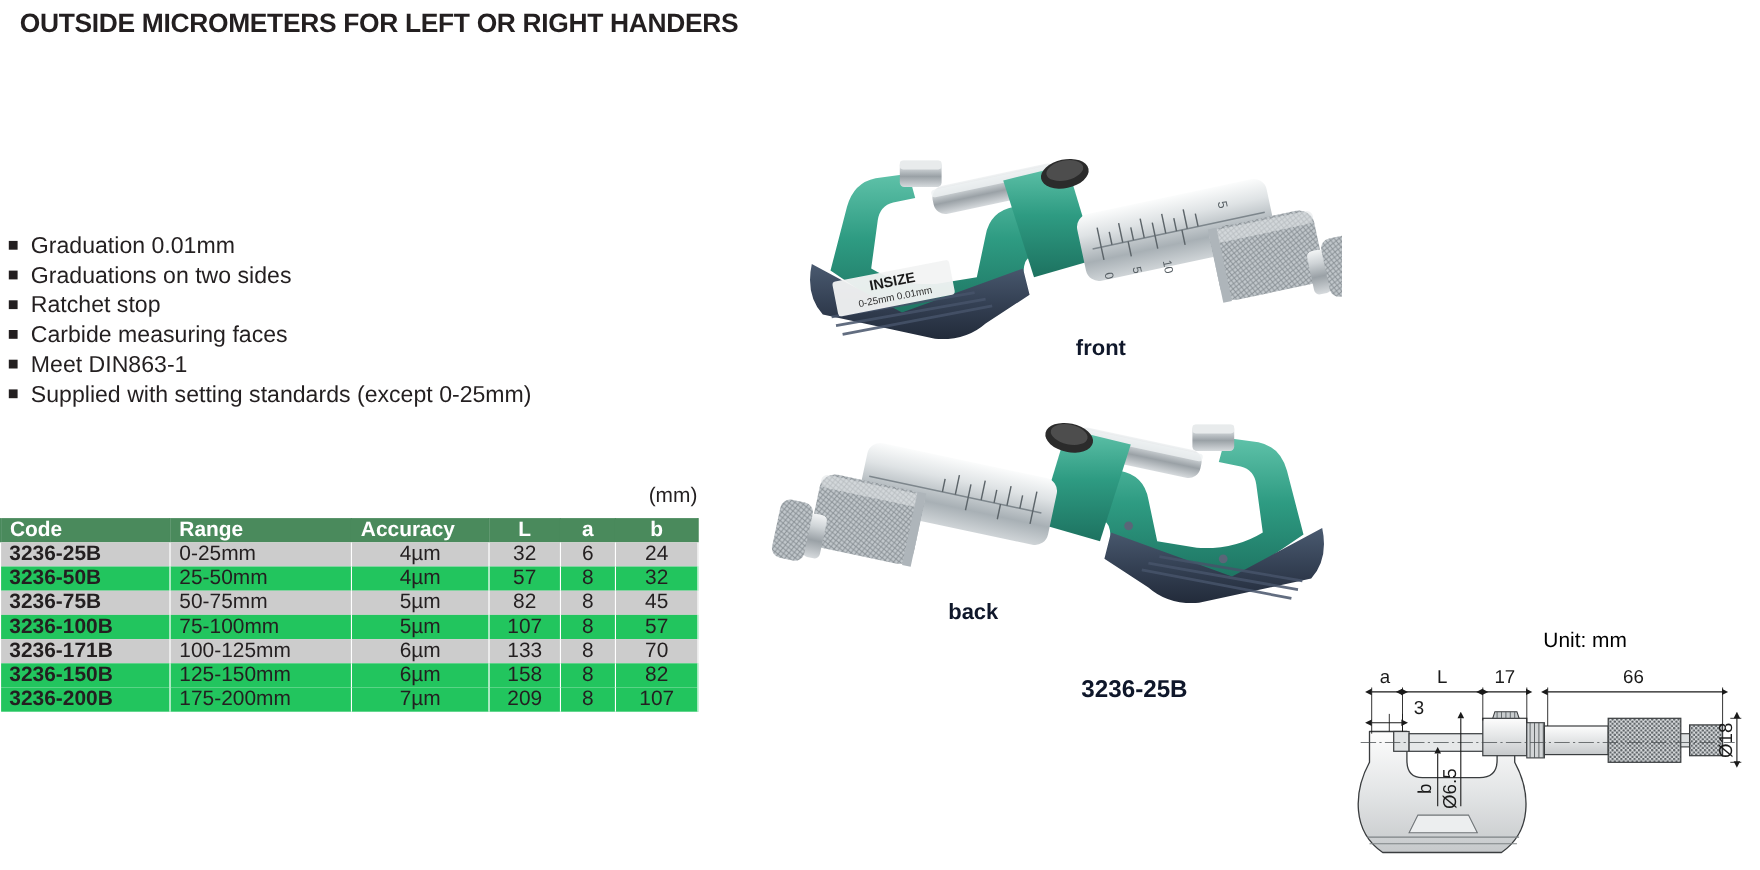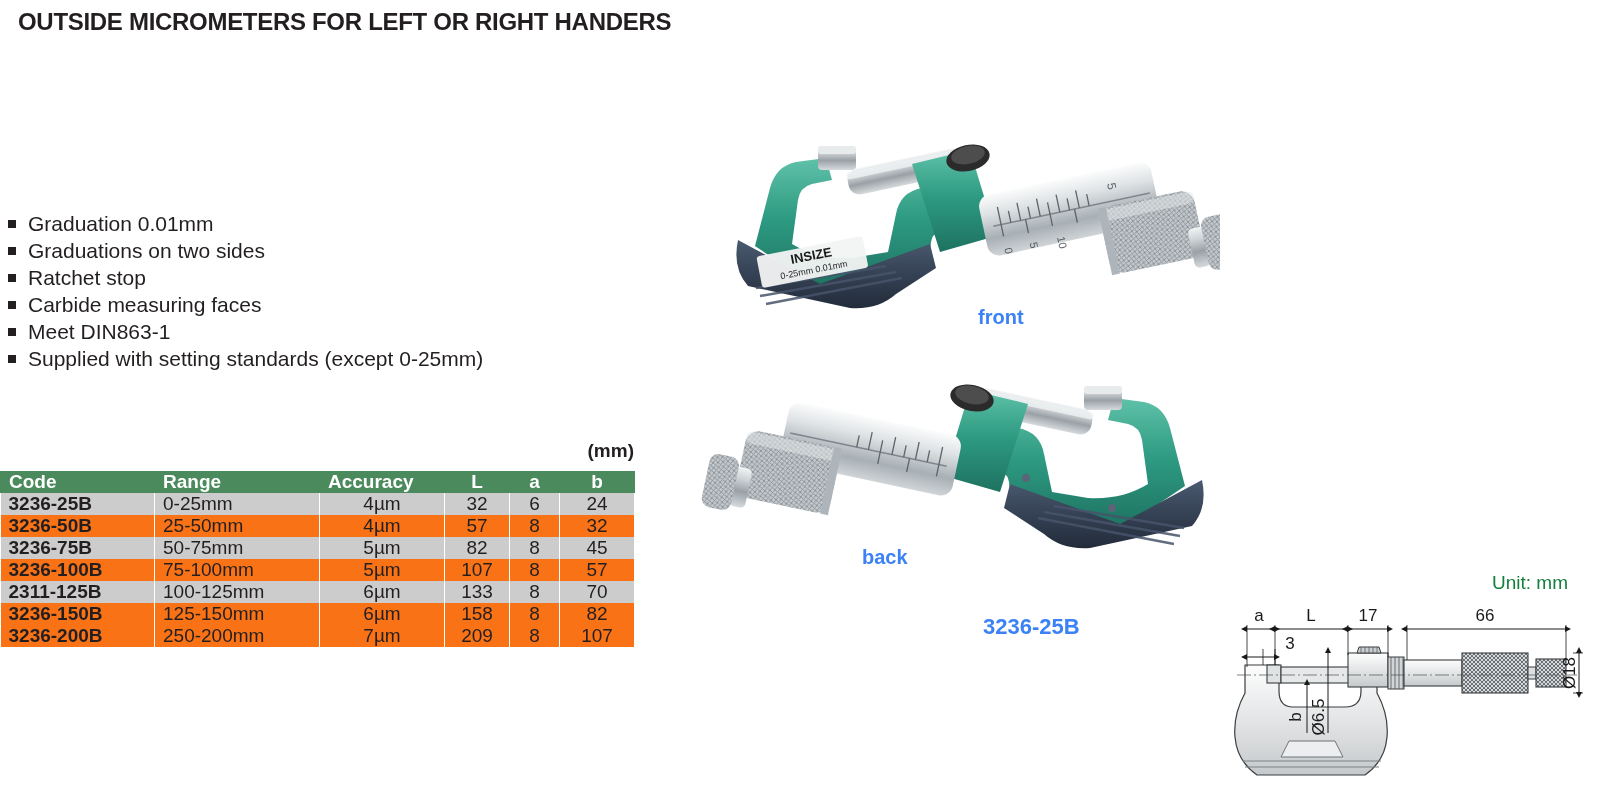--- a/index.html
+++ b/index.html
@@ -23,21 +23,21 @@
   .feat-row { display:flex; align-items:baseline; height:27px; }
   .bullet {
     width:8px; height:8px; background:#231f20; flex:0 0 8px;
     margin-right:12px; position:relative; top:-3px;
   }
   .feat-text { font-size:21px; line-height:27px; }
 
   
   #unit-mm {
     position:absolute; left:0; top:440px; width:634px;
-    text-align:right; font-size:19px; font-weight:bold;
+    text-align:right; font-size:19px; font-weight:normal;
   }
   #spec-table {
     position:absolute; left:0; top:471px; width:634px;
     border-collapse:collapse; table-layout:fixed;
   }
   #spec-table th, #spec-table td {
     height:18px; font-size:19px; padding:0 8px;
     border-left:1px solid #ffffff; border-right:1px solid #ffffff;
   }
   #spec-table thead th {
@@ -51,44 +51,44 @@
   #spec-table thead th.c-a,
   #spec-table thead th.c-b { text-align:center; }
   #spec-table tbody td { border-left:1px solid #9a9a9a; }
   #spec-table tbody td.c-code { border-left:none; font-weight:bold; text-align:left; }
   #spec-table tbody td.c-range { text-align:left; }
   #spec-table tbody td.c-acc { text-align:center; }
   #spec-table tbody td.c-l,
   #spec-table tbody td.c-a,
   #spec-table tbody td.c-b { text-align:center; }
   #spec-table tbody tr.odd  td { background:#cccccc; }
-  #spec-table tbody tr.even td { background:#f97316; }
+  #spec-table tbody tr.even td { background:#22c55e; }
   col.w-code  { width:154px; }
   col.w-range { width:165px; }
   col.w-acc   { width:125px; }
   col.w-l     { width:65px; }
   col.w-a     { width:50px; }
   col.w-b     { width:75px; }
 
   
   .photo { position:absolute; }
   #photo-front { left:700px; top:118px; width:520px; height:200px; }
   #photo-back  { left:700px; top:358px; width:540px; height:240px; }
   .cap {
-    position:absolute; font-size:20px; font-weight:bold; color:#3b82f6;
+    position:absolute; font-size:20px; font-weight:bold; color:#0f172a;
   }
   #cap-front { left:978px; top:306px; }
   #cap-back  { left:862px; top:546px; }
   #cap-model { left:983px; top:614px; font-size:22px; }
 
   
   #dim-drawing { position:absolute; left:1185px; top:565px; width:415px; height:226px; }
   #unit-label {
-    position:absolute; left:1492px; top:572px;
-    font-size:19px; color:#15803d;
+    position:absolute; left:1403px; top:572px;
+    font-size:19px; color:#000000;
   }
 </style>
 </head>
 <body>
 
 <div id="page-title">OUTSIDE MICROMETERS FOR LEFT OR RIGHT HANDERS</div>
 
 <div id="features">
   <div class="feat-row">
     <span class="bullet"></span>
@@ -164,38 +164,38 @@
       </tr>
       <tr class="even">
         <td class="c-code">3236-100B</td>
         <td class="c-range">75-100mm</td>
         <td class="c-acc">5µm</td>
         <td class="c-l">107</td>
         <td class="c-a">8</td>
         <td class="c-b">57</td>
       </tr>
       <tr class="odd">
-        <td class="c-code">2311-125B</td>
+        <td class="c-code">3236-171B</td>
         <td class="c-range">100-125mm</td>
         <td class="c-acc">6µm</td>
         <td class="c-l">133</td>
         <td class="c-a">8</td>
         <td class="c-b">70</td>
       </tr>
       <tr class="even">
         <td class="c-code">3236-150B</td>
         <td class="c-range">125-150mm</td>
         <td class="c-acc">6µm</td>
         <td class="c-l">158</td>
         <td class="c-a">8</td>
         <td class="c-b">82</td>
       </tr>
       <tr class="even">
         <td class="c-code">3236-200B</td>
-        <td class="c-range">250-200mm</td>
+        <td class="c-range">175-200mm</td>
         <td class="c-acc">7µm</td>
         <td class="c-l">209</td>
         <td class="c-a">8</td>
         <td class="c-b">107</td>
       </tr>
     </tbody>
 </table>
 
 <svg id="photo-front" class="photo" viewBox="0 0 520 200">
   <defs>

